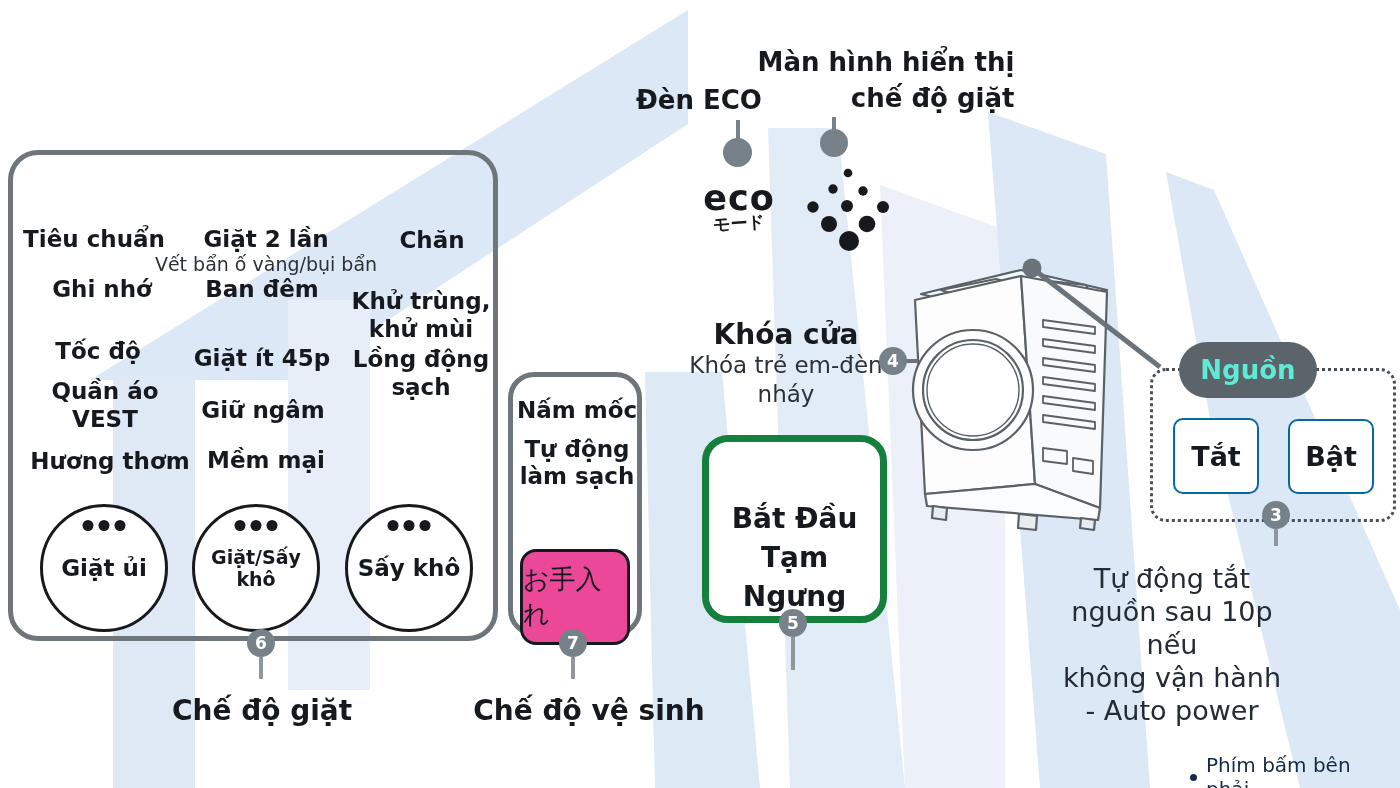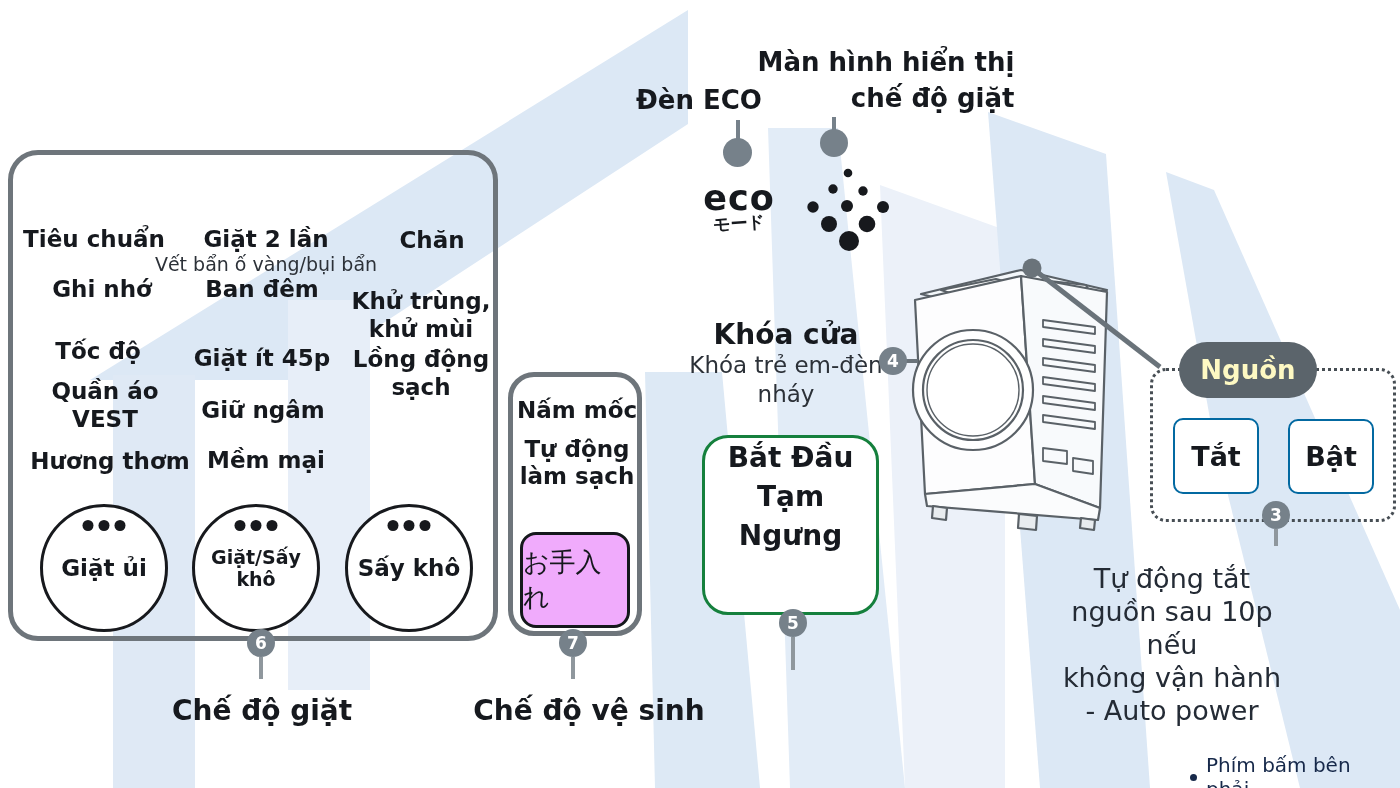--- a/index.html
+++ b/index.html
@@ -6,41 +6,41 @@
   #canvas{
     position:relative;width:1400px;height:788px;overflow:hidden;background:#ffffff;
     font-family:"DejaVu Sans","Liberation Sans",sans-serif;color:#16191e;
   }
   .abs{position:absolute;}
   .c{position:absolute;transform:translateX(-50%);text-align:center;white-space:nowrap;}
   .pre{white-space:pre-line;}
   .b{font-weight:bold;}
   .wm{position:absolute;left:0;top:0;z-index:0;}
   .panel{position:absolute;border:5px solid #6e757b;border-radius:30px;background:transparent;z-index:1;}
-  .panel-dark{position:absolute;border:3px solid #15803d;border-radius:26px;background:#ffffff;z-index:1;
-    display:flex;align-items:flex-start;justify-content:center;}
+  .panel-dark{position:absolute;border:7px solid #15803d;border-radius:26px;background:#ffffff;z-index:1;
+    display:flex;align-items:flex-end;justify-content:center;}
   .lbl{font-size:23px;font-weight:bold;line-height:28px;z-index:2;color:#16191e;}
   .sub{font-size:19px;font-weight:normal;color:#2c3138;z-index:2;}
   .dial{position:absolute;width:122px;height:122px;border:3px solid #17191d;border-radius:50%;
     background:#fff;z-index:2;}
   .dial .dots{position:absolute;top:13px;left:50%;transform:translateX(-50%);display:flex;gap:5px;}
   .dial .dots i{width:11px;height:11px;border-radius:50%;background:#17191d;display:block;}
   .dial .dlabel{position:absolute;inset:0;display:flex;align-items:center;justify-content:center;
     text-align:center;font-weight:bold;font-size:23px;line-height:22px;}
   .badge{position:absolute;width:28px;height:28px;border-radius:50%;background:#76818a;color:#fff;
     font-weight:bold;font-size:17px;display:flex;align-items:center;justify-content:center;z-index:4;}
   .stem{position:absolute;background:#8f979d;z-index:3;}
   .caption{font-size:28px;font-weight:bold;z-index:2;}
   .sqbtn{position:absolute;background:#fff;border:2px solid #0369a1;border-radius:10px;z-index:3;
     display:flex;align-items:center;justify-content:center;font-weight:bold;font-size:27px;}
-  .pill{position:absolute;background:#5b646b;color:#fef9c3;border-radius:28px;z-index:3;
+  .pill{position:absolute;background:#5b646b;color:#5eead4;border-radius:28px;z-index:3;
     display:flex;align-items:center;justify-content:center;font-weight:bold;font-size:26px;}
   .dotted{position:absolute;border:3px dotted #474e54;border-radius:16px;z-index:2;}
-  .jpbtn{position:absolute;background:#f0abfc;border:3px solid #15181c;border-radius:16px;z-index:2;
-    display:flex;align-items:center;justify-content:center;font-size:26px;font-weight:normal;color:#15181c;}
+  .jpbtn{position:absolute;background:#ec4899;border:3px solid #15181c;border-radius:16px;z-index:2;
+    display:flex;align-items:center;justify-content:center;font-size:26px;font-weight:normal;color:#15181c;margin-top:17px;}
 </style>
 </head>
 <body>
 
 <div id="canvas">
 
   <svg class="wm" width="1400" height="788" viewBox="0 0 1400 788">
     <polygon points="90,380 688,10 688,124 296,380" fill="#dce8f5"></polygon>
     <polygon points="113,375 195,375 195,788 113,788" fill="#dfe9f5"></polygon>
     <polygon points="288,300 370,300 370,690 288,690" fill="#e7eef8"></polygon>

